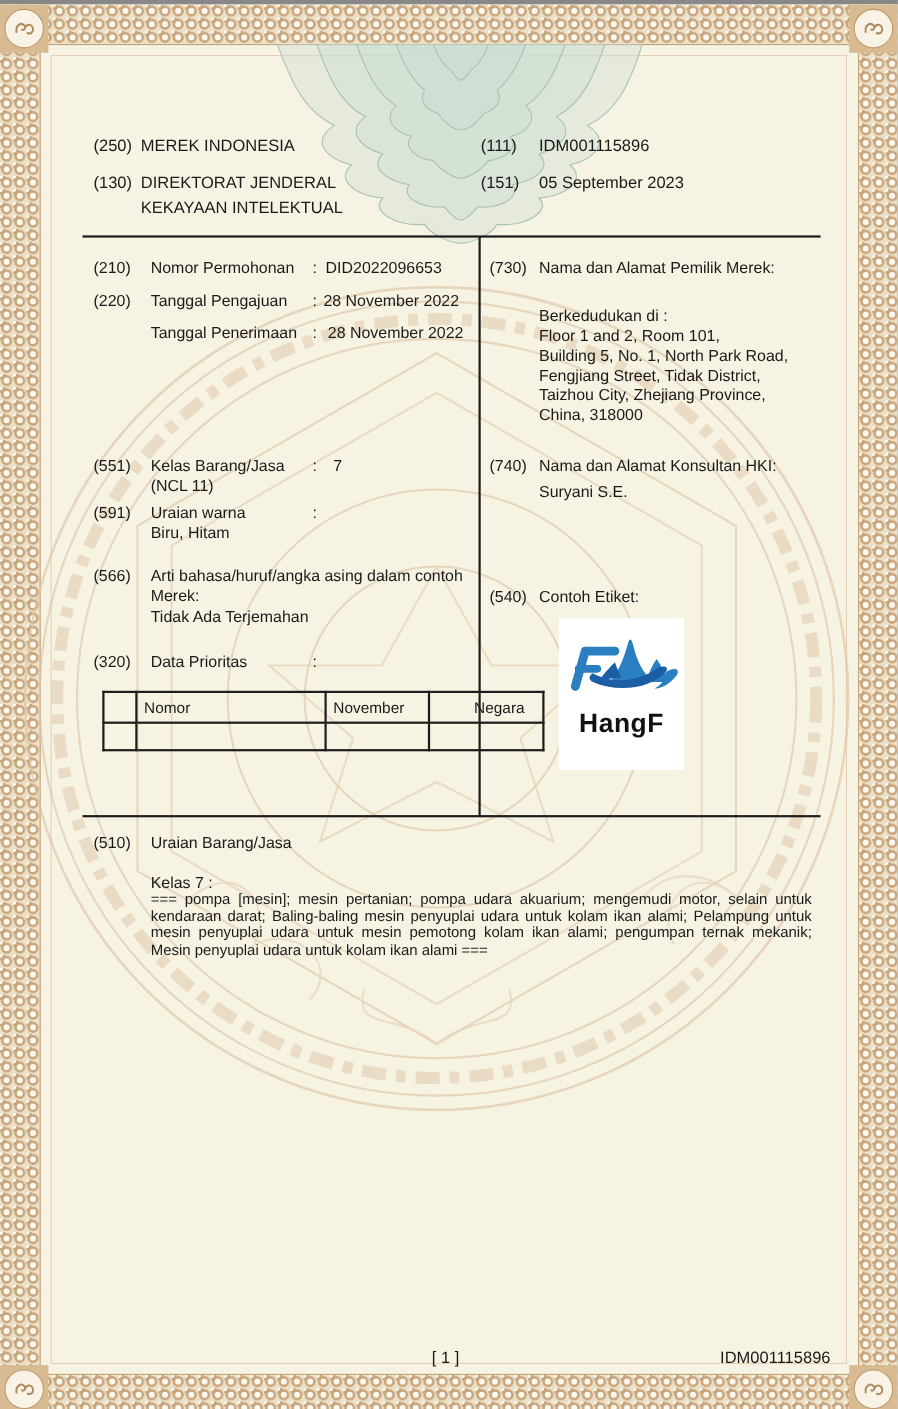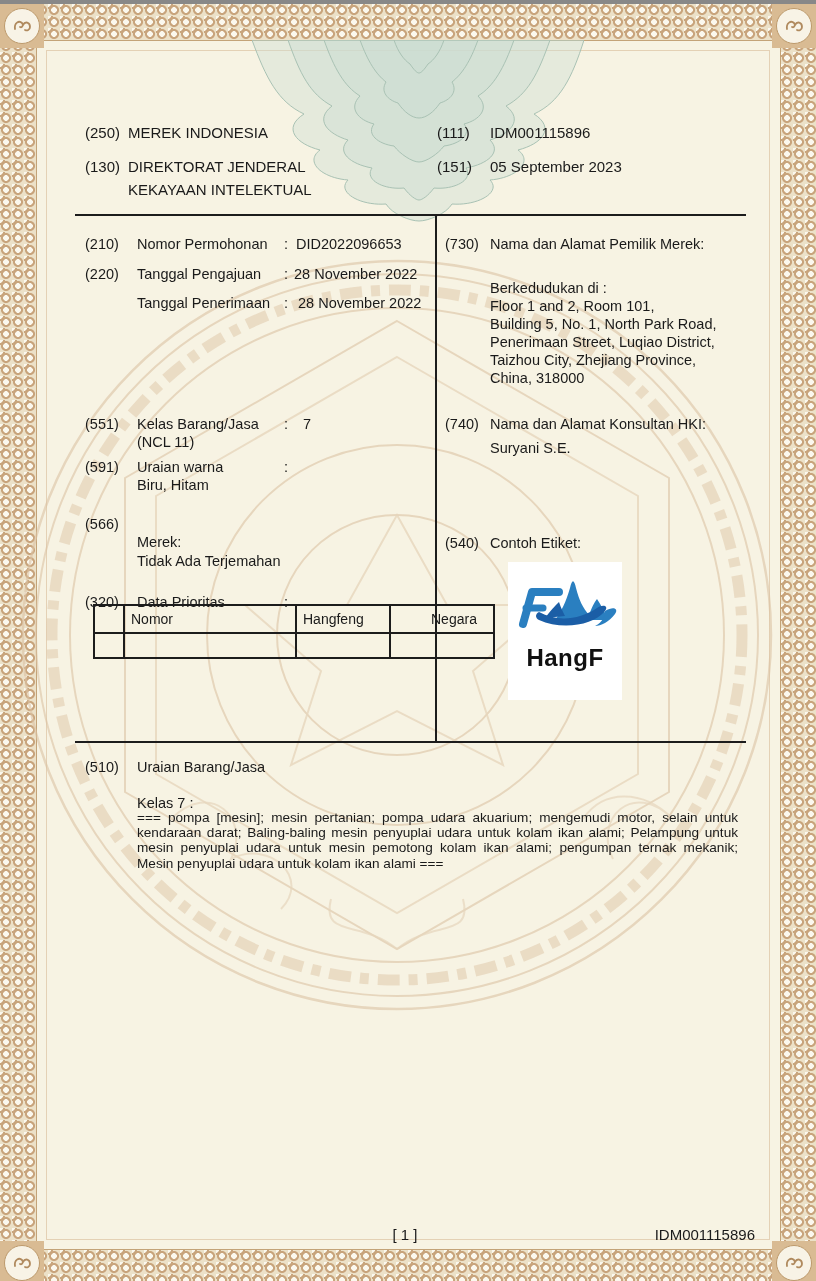--- a/index.html
+++ b/index.html
@@ -36,21 +36,21 @@
   
   .mandala{position:absolute;left:21px;top:255px;z-index:0;opacity:.6;}
   .guilloche{position:absolute;left:252px;top:36px;z-index:0;}
   
   .t{position:absolute;font-size:14.5px;line-height:18px;white-space:nowrap;z-index:2;}
   .hdr{font-size:15px;}
   
   .hrule{position:absolute;left:75px;width:671px;height:2px;background:#1c1c1c;z-index:2;}
   .vrule{position:absolute;left:435px;top:211px;width:2px;height:527px;background:#1c1c1c;z-index:2;}
   
-  .ptable{position:absolute;left:93px;top:600px;z-index:2;border-collapse:collapse;}
+  .ptable{position:absolute;left:93px;top:624px;z-index:2;border-collapse:collapse;}
   .ptable td{border:2px solid #1c1c1c;font-size:14px;padding:2px 6px;vertical-align:middle;}
   .ptable .hrow td{height:22px;}
   .ptable .drow td{height:19px;}
   .ptable .c0{width:16px;}
   .ptable .c1{width:158px;}
   .ptable .c2{width:80px;}
   .ptable .c3{width:56px;padding-left:40px;}
   
   .markbox{
     position:absolute;left:508px;top:558px;width:114px;height:138px;
@@ -167,50 +167,51 @@
   <span class="t" style="left:284px;top:411px">:</span>
   <span class="t" style="left:303px;top:411px">7</span>
   <span class="t" style="left:137px;top:429px">(NCL 11)</span>
 
   <span class="t" style="left:85px;top:454px">(591)</span>
   <span class="t" style="left:137px;top:454px">Uraian warna</span>
   <span class="t" style="left:284px;top:454px">:</span>
   <span class="t" style="left:137px;top:472px">Biru, Hitam</span>
 
   <span class="t" style="left:85px;top:511px">(566)</span>
+  <span class="t" style="left:137px;top:511px">Arti bahasa/huruf/angka asing dalam contoh</span>
   <span class="t" style="left:137px;top:529px">Merek:</span>
   <span class="t" style="left:137px;top:548px">Tidak Ada Terjemahan</span>
 
   <span class="t" style="left:85px;top:589px">(320)</span>
   <span class="t" style="left:137px;top:589px">Data Prioritas</span>
   <span class="t" style="left:284px;top:589px">:</span>
 
   <table class="ptable">
     <tbody>
         <tr class="hrow">
       <td class="c0"></td>
       <td class="c1">Nomor</td>
-      <td class="c2">Hangfeng</td>
+      <td class="c2">November</td>
       <td class="c3">Negara</td>
     </tr>
     <tr class="drow">
       <td class="c0"></td>
       <td class="c1"></td>
       <td class="c2"></td>
       <td class="c3"></td>
     </tr>
   </tbody>
     </table>
 
   <span class="t" style="left:445px;top:231px">(730)</span>
   <span class="t" style="left:490px;top:231px">Nama dan Alamat Pemilik Merek:</span>
   <span class="t" style="left:490px;top:275px">Berkedudukan di :</span>
   <span class="t" style="left:490px;top:293px">Floor 1 and 2, Room 101,</span>
   <span class="t" style="left:490px;top:311px">Building 5, No. 1, North Park Road,</span>
-  <span class="t" style="left:490px;top:329px">Penerimaan Street, Luqiao District,</span>
+  <span class="t" style="left:490px;top:329px">Fengjiang Street, Tidak District,</span>
   <span class="t" style="left:490px;top:347px">Taizhou City, Zhejiang Province,</span>
   <span class="t" style="left:490px;top:365px">China, 318000</span>
 
   <span class="t" style="left:445px;top:411px">(740)</span>
   <span class="t" style="left:490px;top:411px">Nama dan Alamat Konsultan HKI:</span>
   <span class="t" style="left:490px;top:435px">Suryani S.E.</span>
 
   <span class="t" style="left:445px;top:530px">(540)</span>
   <span class="t" style="left:490px;top:530px">Contoh Etiket:</span>
 

